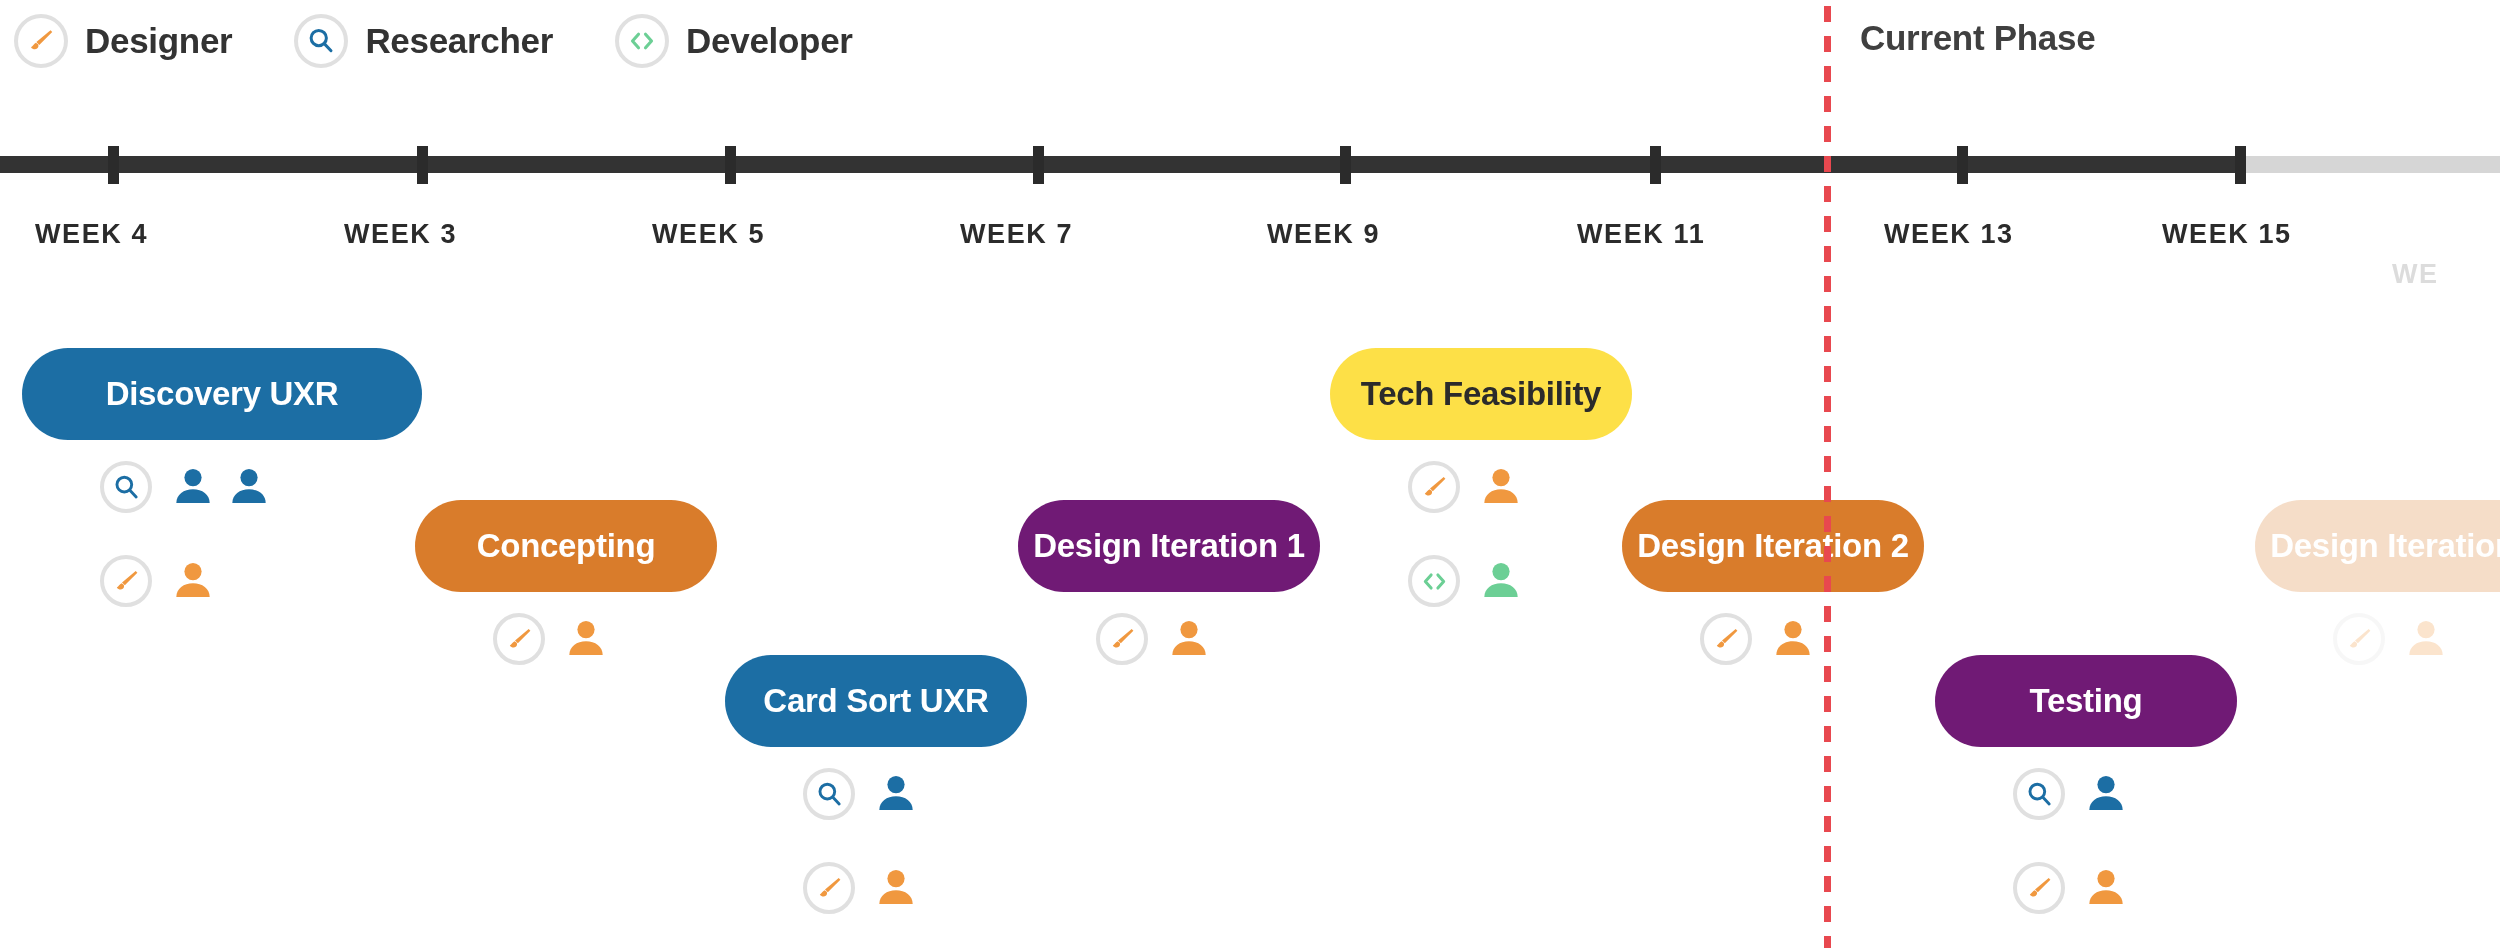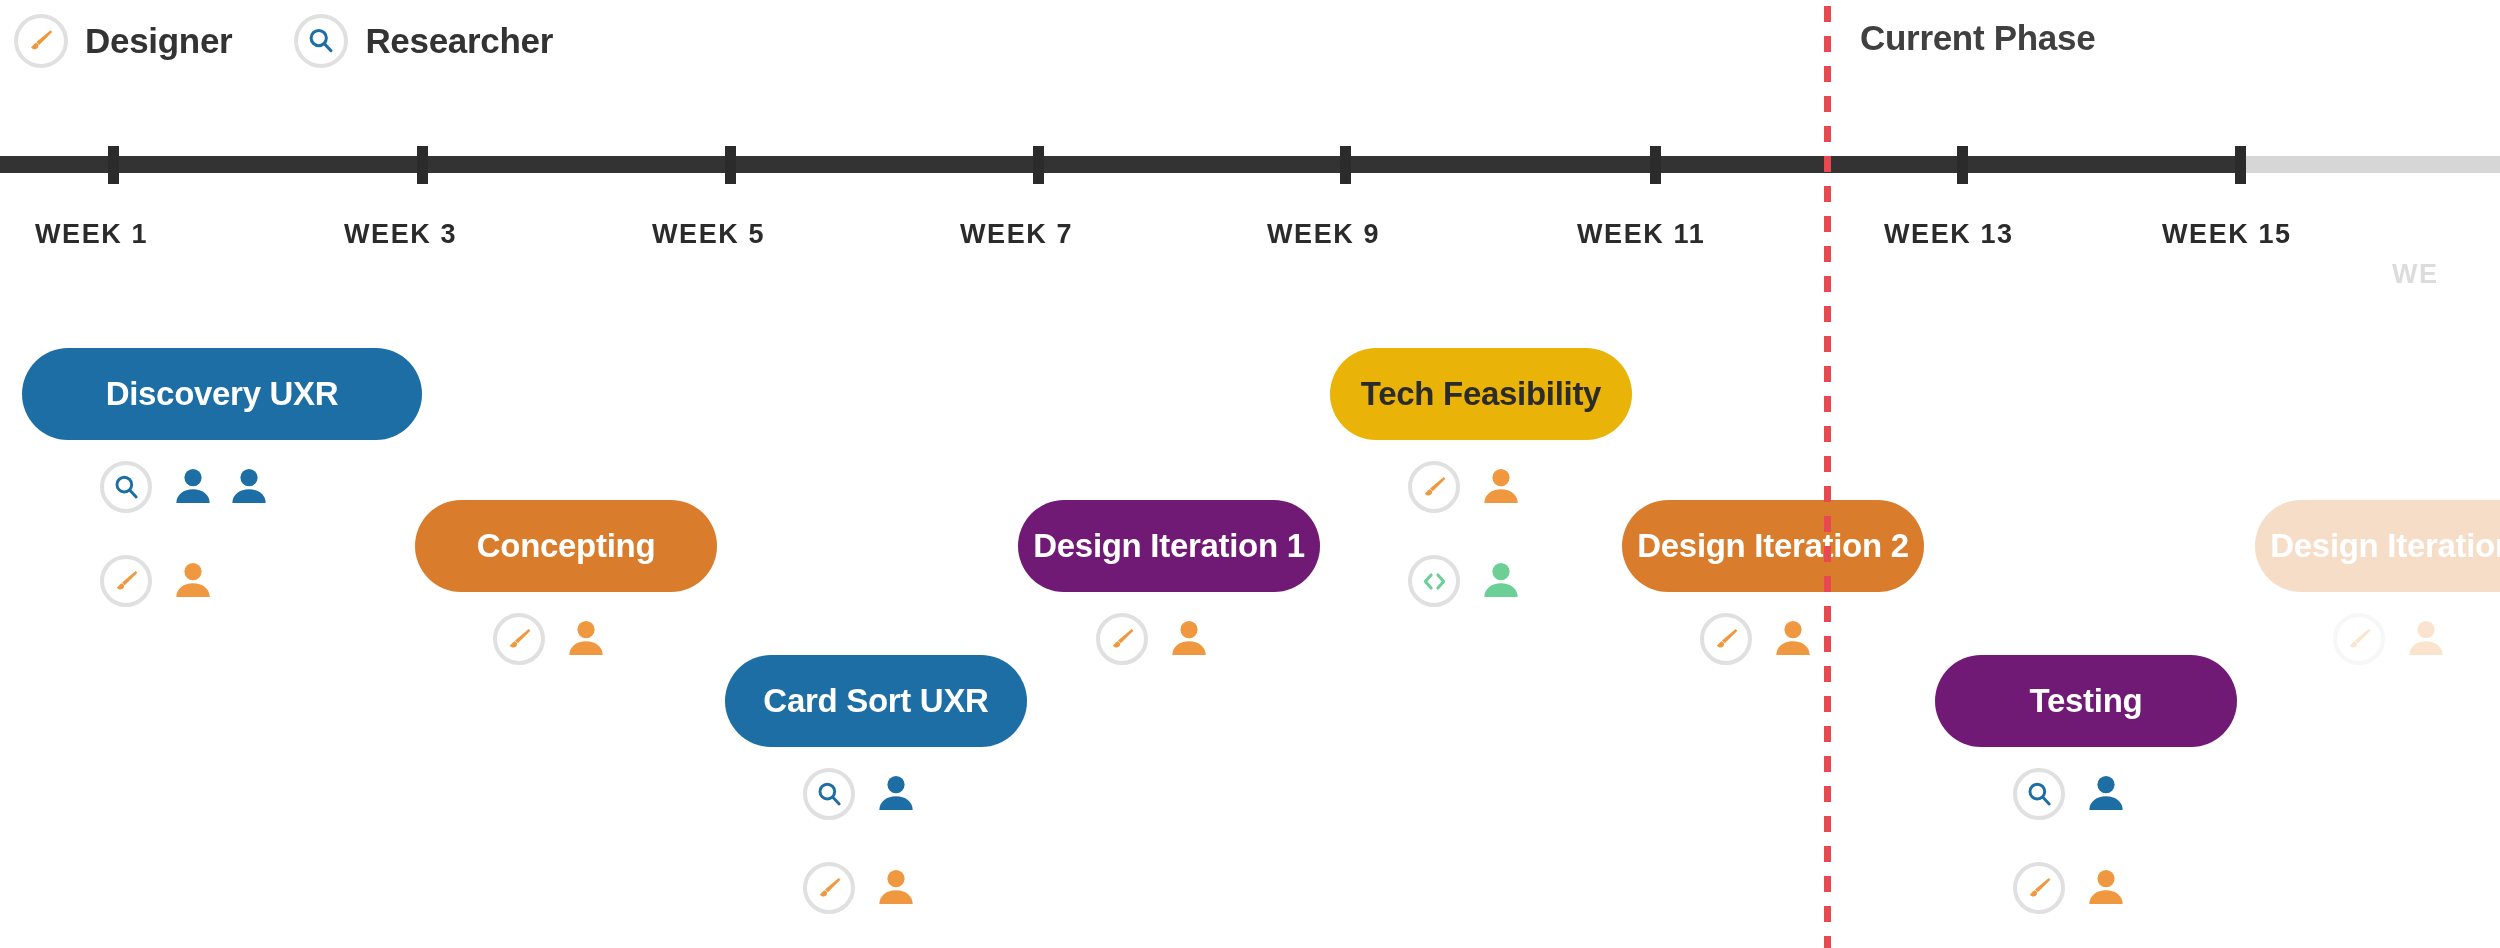--- a/index.html
+++ b/index.html
@@ -93,32 +93,41 @@
       </div>
       <div class="legend-item">
         <div class="role-circle">
           <svg width="30" height="30" viewBox="0 0 24 24" fill="none" stroke="#1c6ea4" stroke-width="2.4" stroke-linecap="round">
             <circle cx="10.2" cy="9.6" r="6.1"></circle>
             <line x1="14.8" y1="14.3" x2="20" y2="19.8"></line>
           </svg>
         </div>
         <div class="legend-label">Researcher</div>
       </div>
+      <div class="legend-item">
+        <div class="role-circle">
+          <svg width="30" height="30" viewBox="0 0 24 24" fill="none" stroke="#6ccf95" stroke-width="2.5" stroke-linecap="round" stroke-linejoin="round">
+            <polyline points="9.2,6.6 4.4,12 9.2,17.4"></polyline>
+            <polyline points="14.8,6.6 19.6,12 14.8,17.4"></polyline>
+          </svg>
+        </div>
+        <div class="legend-label">Developer</div>
+      </div>
     </div>
 
   <div id="current-phase-label">Current Phase</div>
 
   <div id="phase-line"></div>
 
   <div id="axis-track"></div>
   <div id="axis-done" style="width: 2240px;"></div>
 
   <div id="axis-marks">
       <div class="tick" style="left: 108px;"></div>
-      <div class="week-label" style="left: 35px;">WEEK 1</div>
+      <div class="week-label" style="left: 35px;">WEEK 4</div>
       <div class="tick" style="left: 417px;"></div>
       <div class="week-label" style="left: 344px;">WEEK 3</div>
       <div class="tick" style="left: 725px;"></div>
       <div class="week-label" style="left: 652px;">WEEK 5</div>
       <div class="tick" style="left: 1033px;"></div>
       <div class="week-label" style="left: 960px;">WEEK 7</div>
       <div class="tick" style="left: 1340px;"></div>
       <div class="week-label" style="left: 1267px;">WEEK 9</div>
       <div class="tick" style="left: 1650px;"></div>
       <div class="week-label" style="left: 1577px;">WEEK 11</div>
@@ -161,21 +170,21 @@
             <div class="people">
               <svg width="46" height="46" viewBox="0 0 24 24">
                 <circle cx="12" cy="7.1" r="4.5" fill="#f0983f"></circle>
                 <path d="M3.3 20.4 C3.3 15.9 7.2 13.2 12 13.2 C16.8 13.2 20.7 15.9 20.7 20.4 Z" fill="#f0983f"></path>
               </svg>
             </div>
           </div>
         </div>
       </div>
       <div class="phase" style="left: 1330px; top: 348px; width: 302px;">
-        <div class="bar dark-text" style="background: #eab308; width: 302px;">Tech Feasibility</div>
+        <div class="bar dark-text" style="background: #fde047; width: 302px;">Tech Feasibility</div>
         <div class="staff">
           <div class="staff-row">
             <div class="staff-circle">
               <svg width="29" height="29" viewBox="0 0 24 24">
                 <path d="M19.6 3.3 L21 4.7 L10.6 15.1 L8.3 12.8 Z" fill="#f0983f"></path>
                 <path d="M7.9 13.4 C6.2 14.1 5.6 16.1 4.0 16.9 C5.1 18.6 7.4 19.2 8.9 18.0 C10.1 17.0 10.2 15.6 9.7 14.6 Z" fill="#f0983f"></path>
               </svg>
             </div>
             <div class="people">
               <svg width="46" height="46" viewBox="0 0 24 24">

